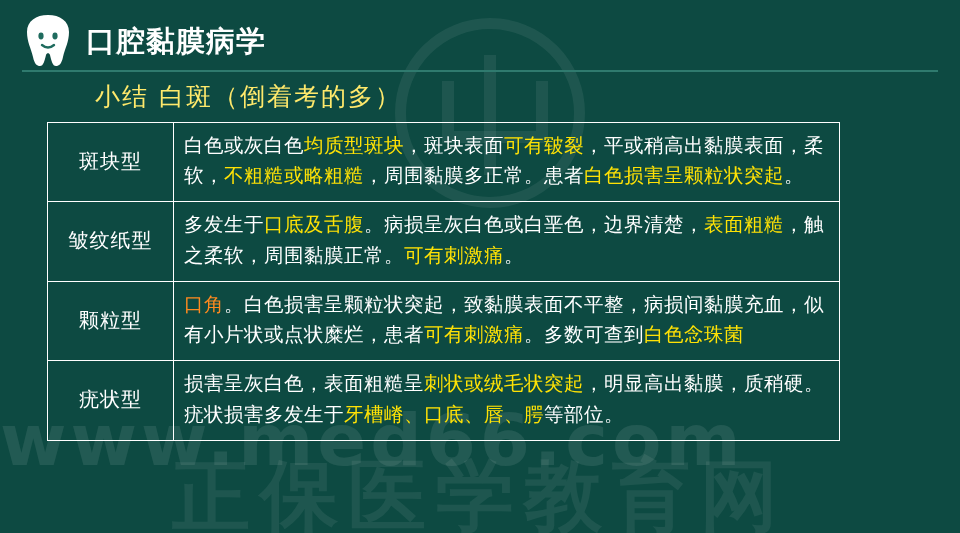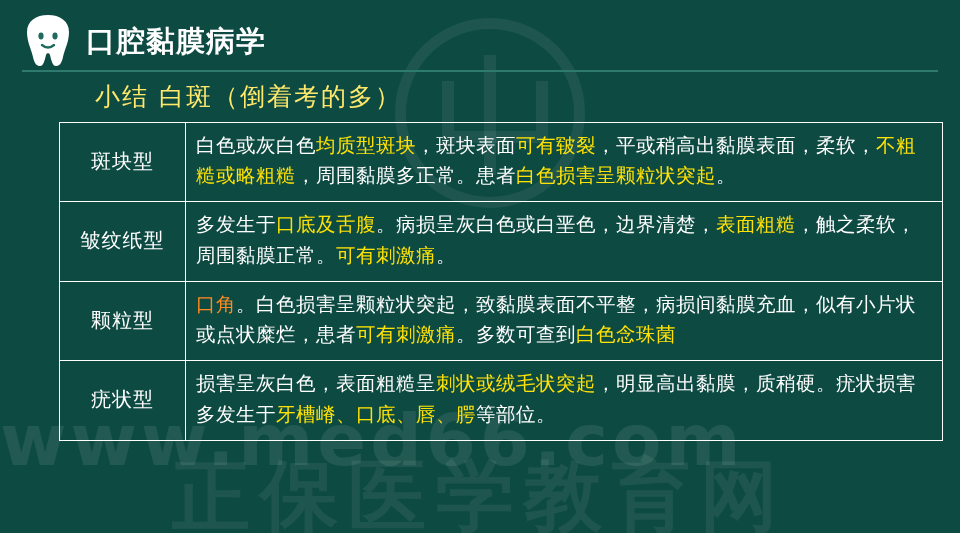--- a/index.html
+++ b/index.html
@@ -115,23 +115,23 @@
     position: absolute;
     left: 95px;
     top: 80px;
     font-size: 25px;
     color: #ffe96b;
     letter-spacing: 2px;
   }
   
   table.main {
     position: absolute;
-    left: 59px;
+    left: 47px;
     top: 122px;
-    width: 884px;
+    width: 793px;
     border-collapse: collapse;
     table-layout: fixed;
   }
   table.main td {
     border: 1px solid #ffffff;
     vertical-align: middle;
     padding: 8px 10px 10px 10px;
   }
   td.label {
     width: 105px;

